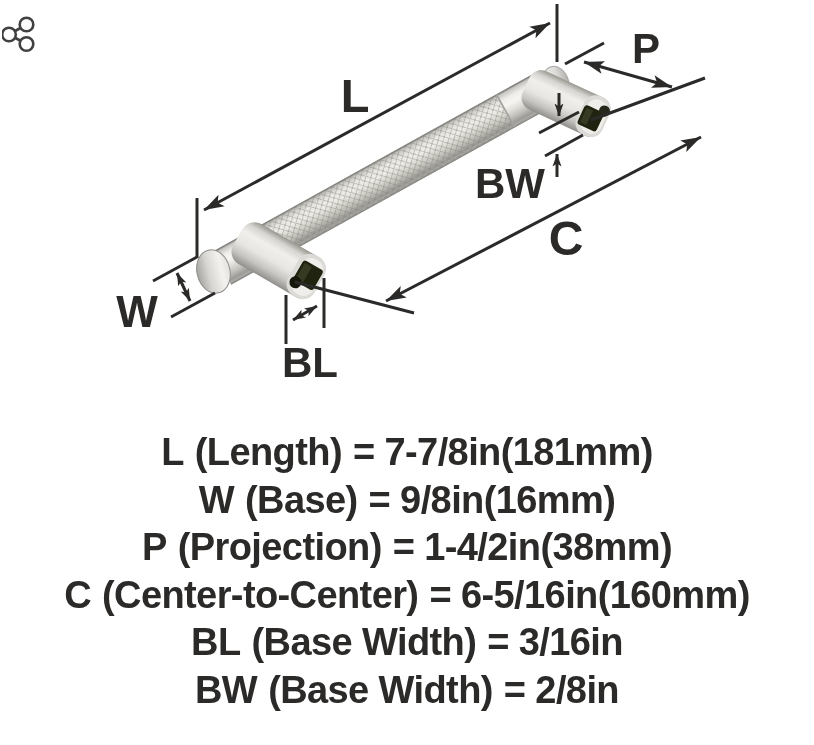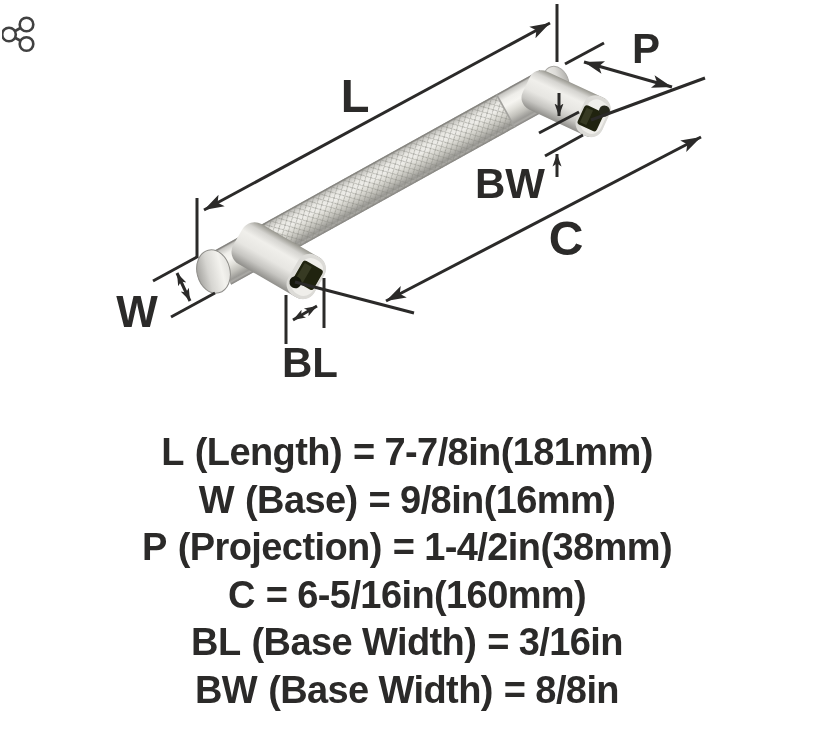--- a/index.html
+++ b/index.html
@@ -165,28 +165,29 @@
       <span class="seg-metric">(16mm)</span>
     </div>
     <div class="spec-row">
       <span class="seg-code">P</span>
       <span class="seg-name">(Projection)</span>
       <span class="seg-value">= 1-4/2in</span>
       <span class="seg-metric">(38mm)</span>
     </div>
     <div class="spec-row">
       <span class="seg-code">C</span>
+      <span class="seg-name">(Center-to-Center)</span>
       <span class="seg-value">= 6-5/16in</span>
       <span class="seg-metric">(160mm)</span>
     </div>
     <div class="spec-row">
       <span class="seg-code">BL</span>
       <span class="seg-name">(Base Width)</span>
       <span class="seg-value">= 3/16in</span>
     </div>
     <div class="spec-row">
       <span class="seg-code">BW</span>
       <span class="seg-name">(Base Width)</span>
-      <span class="seg-value">= 8/8in</span>
+      <span class="seg-value">= 2/8in</span>
     </div>
   </div>
 
 </div>
 
 </body></html>

